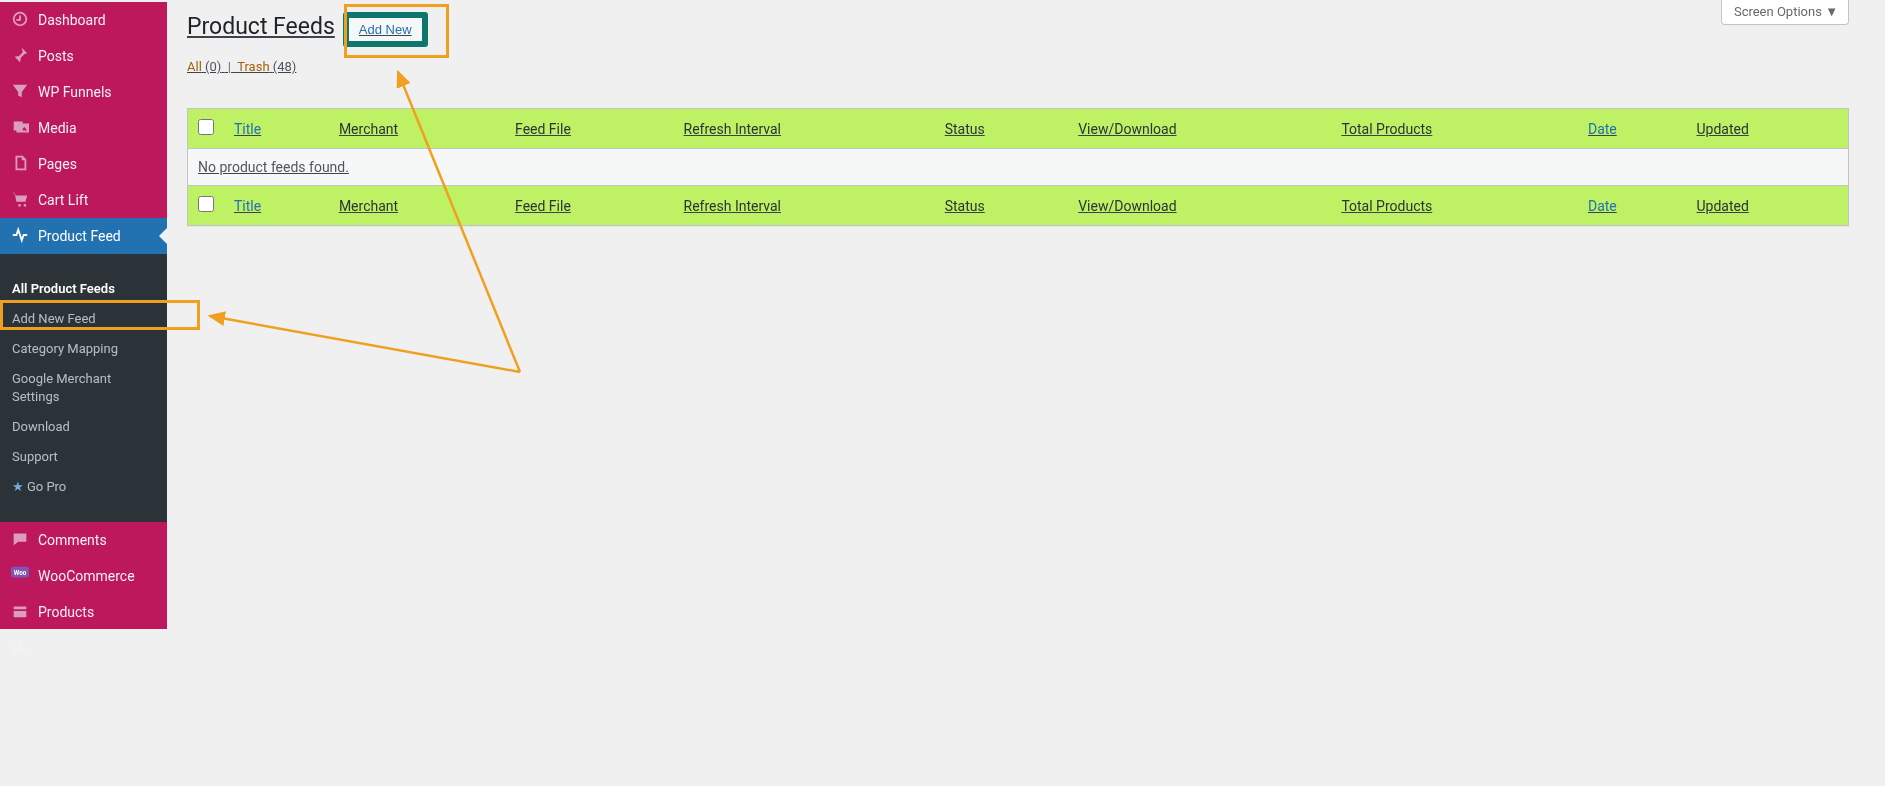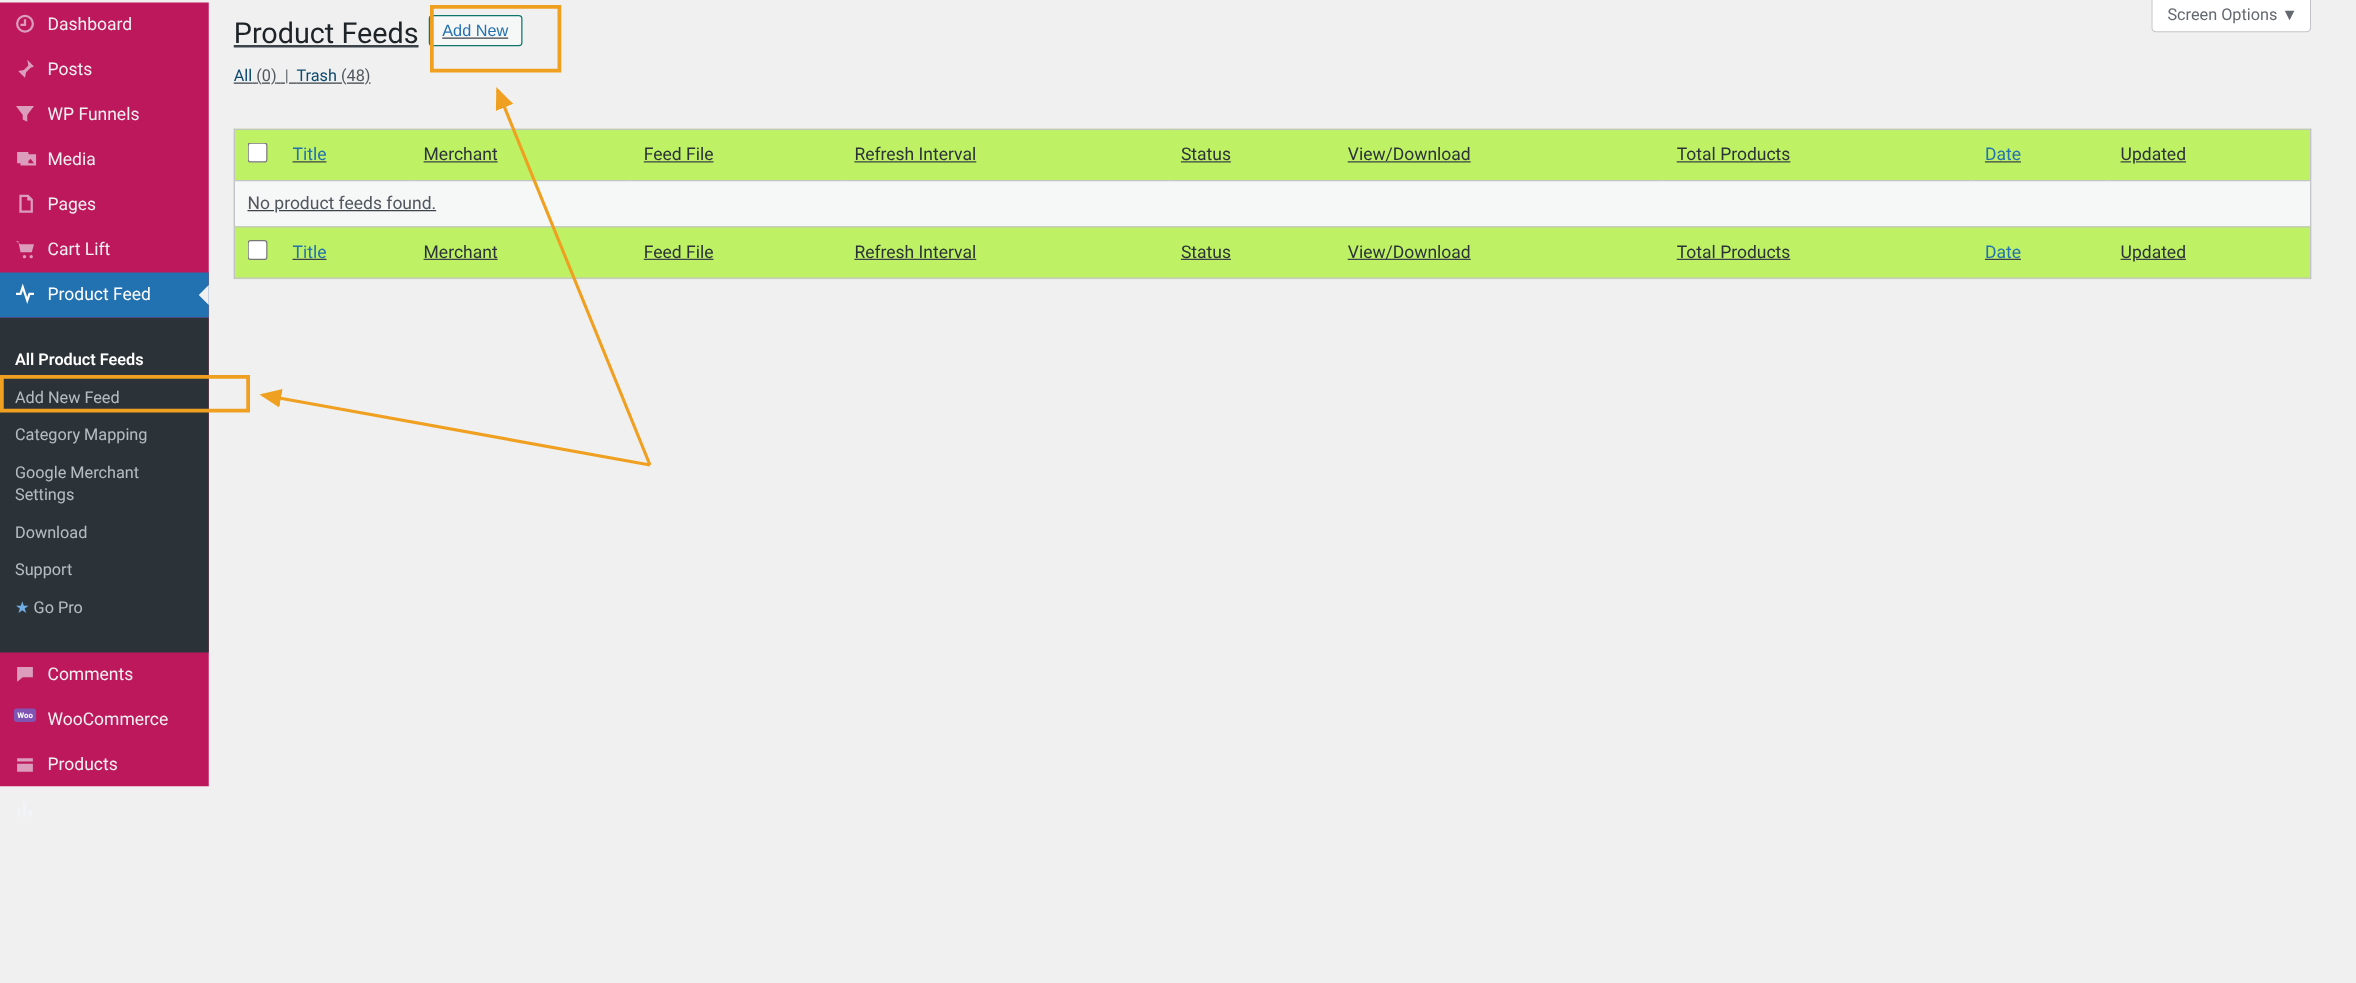--- a/index.html
+++ b/index.html
@@ -100,34 +100,34 @@
     align-items: flex-start;
     gap: 8px;
   }
   .page-title {
     font-size: 23px;
     font-weight: 400;
     color: #1d2327;
     line-height: 1.3;
   }
   .add-new-btn {
-    border: 1px solid #0f766e;
+    border: 6px solid #0f766e;
     color: #2271b1;
     background: #f6f7f7;
     padding: 4px 10px;
     font-size: 13px;
     border-radius: 3px;
     cursor: pointer;
   }
   .subsubsub {
     margin-top: 12px;
     font-size: 13px;
     color: #646970;
   }
-  .subsubsub a { color: #0c4a6e; text-decoration: none; cursor: pointer; }
+  .subsubsub a { color: #a16207; text-decoration: none; cursor: pointer; }
   .subsubsub .count { color: #50575e; }
   .wp-table {
     margin-top: 34px;
     width: 100%;
     border: 1px solid #c3c4c7;
     background: #bef264;
     border-collapse: collapse;
     box-shadow: 0 1px 1px rgba(0,0,0,.04);
   }
   .wp-table th, .wp-table td {

